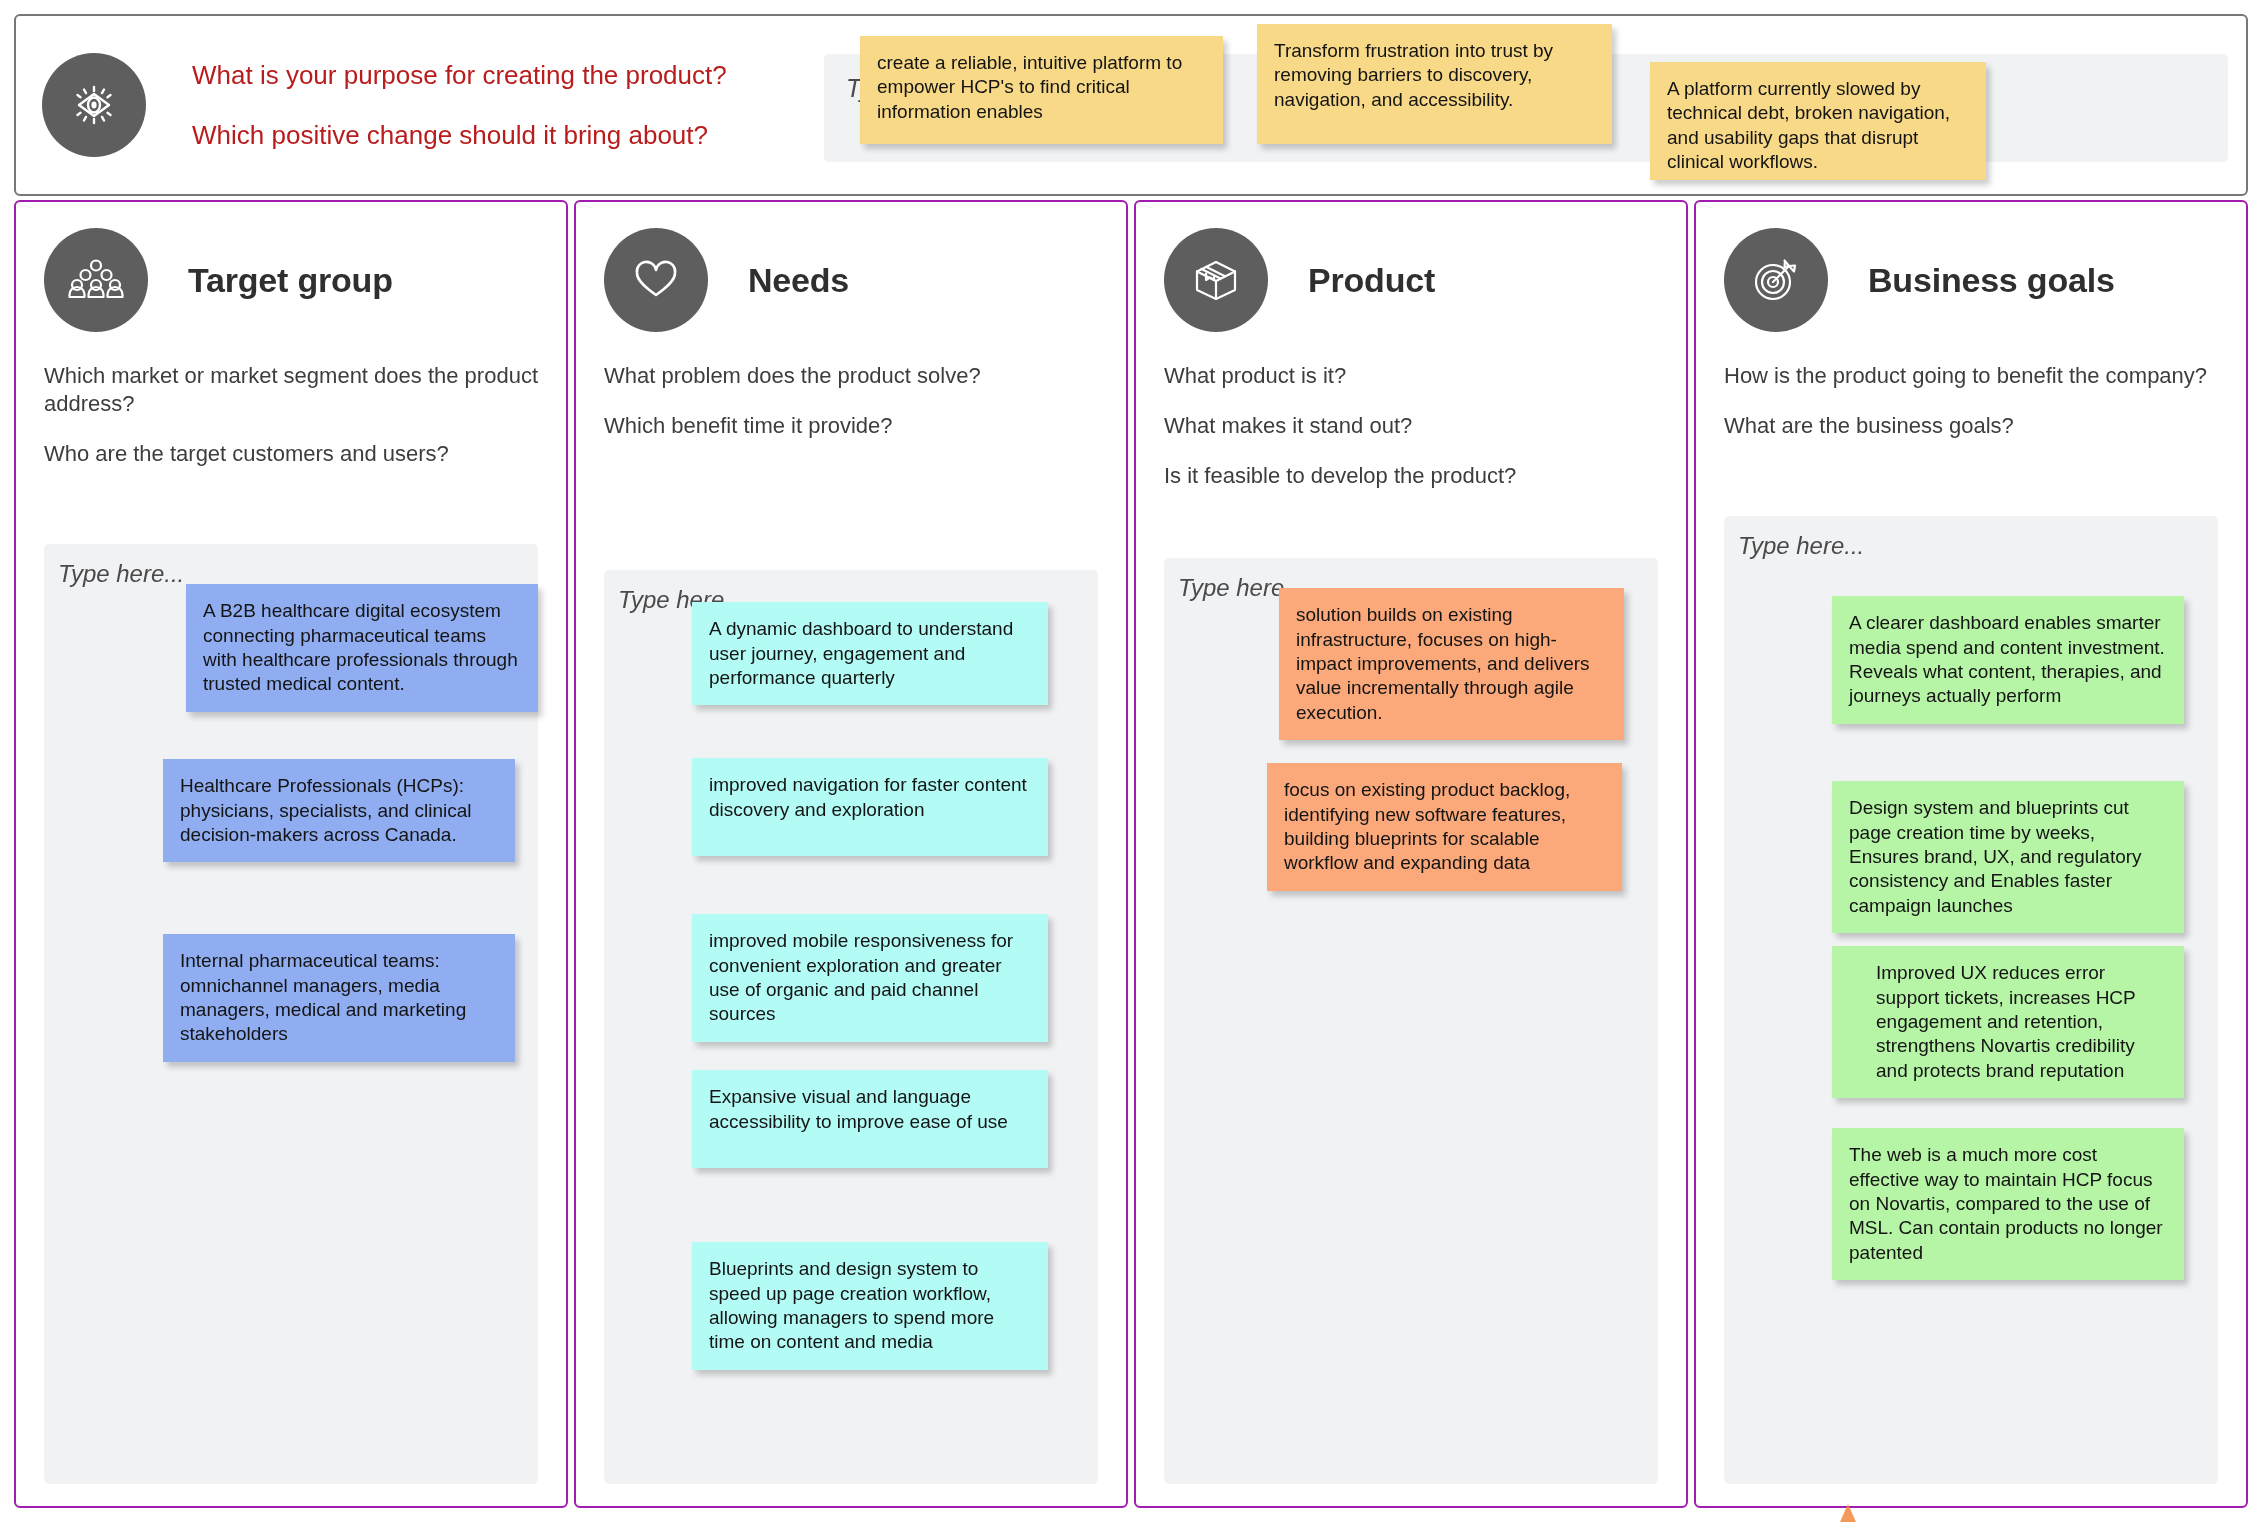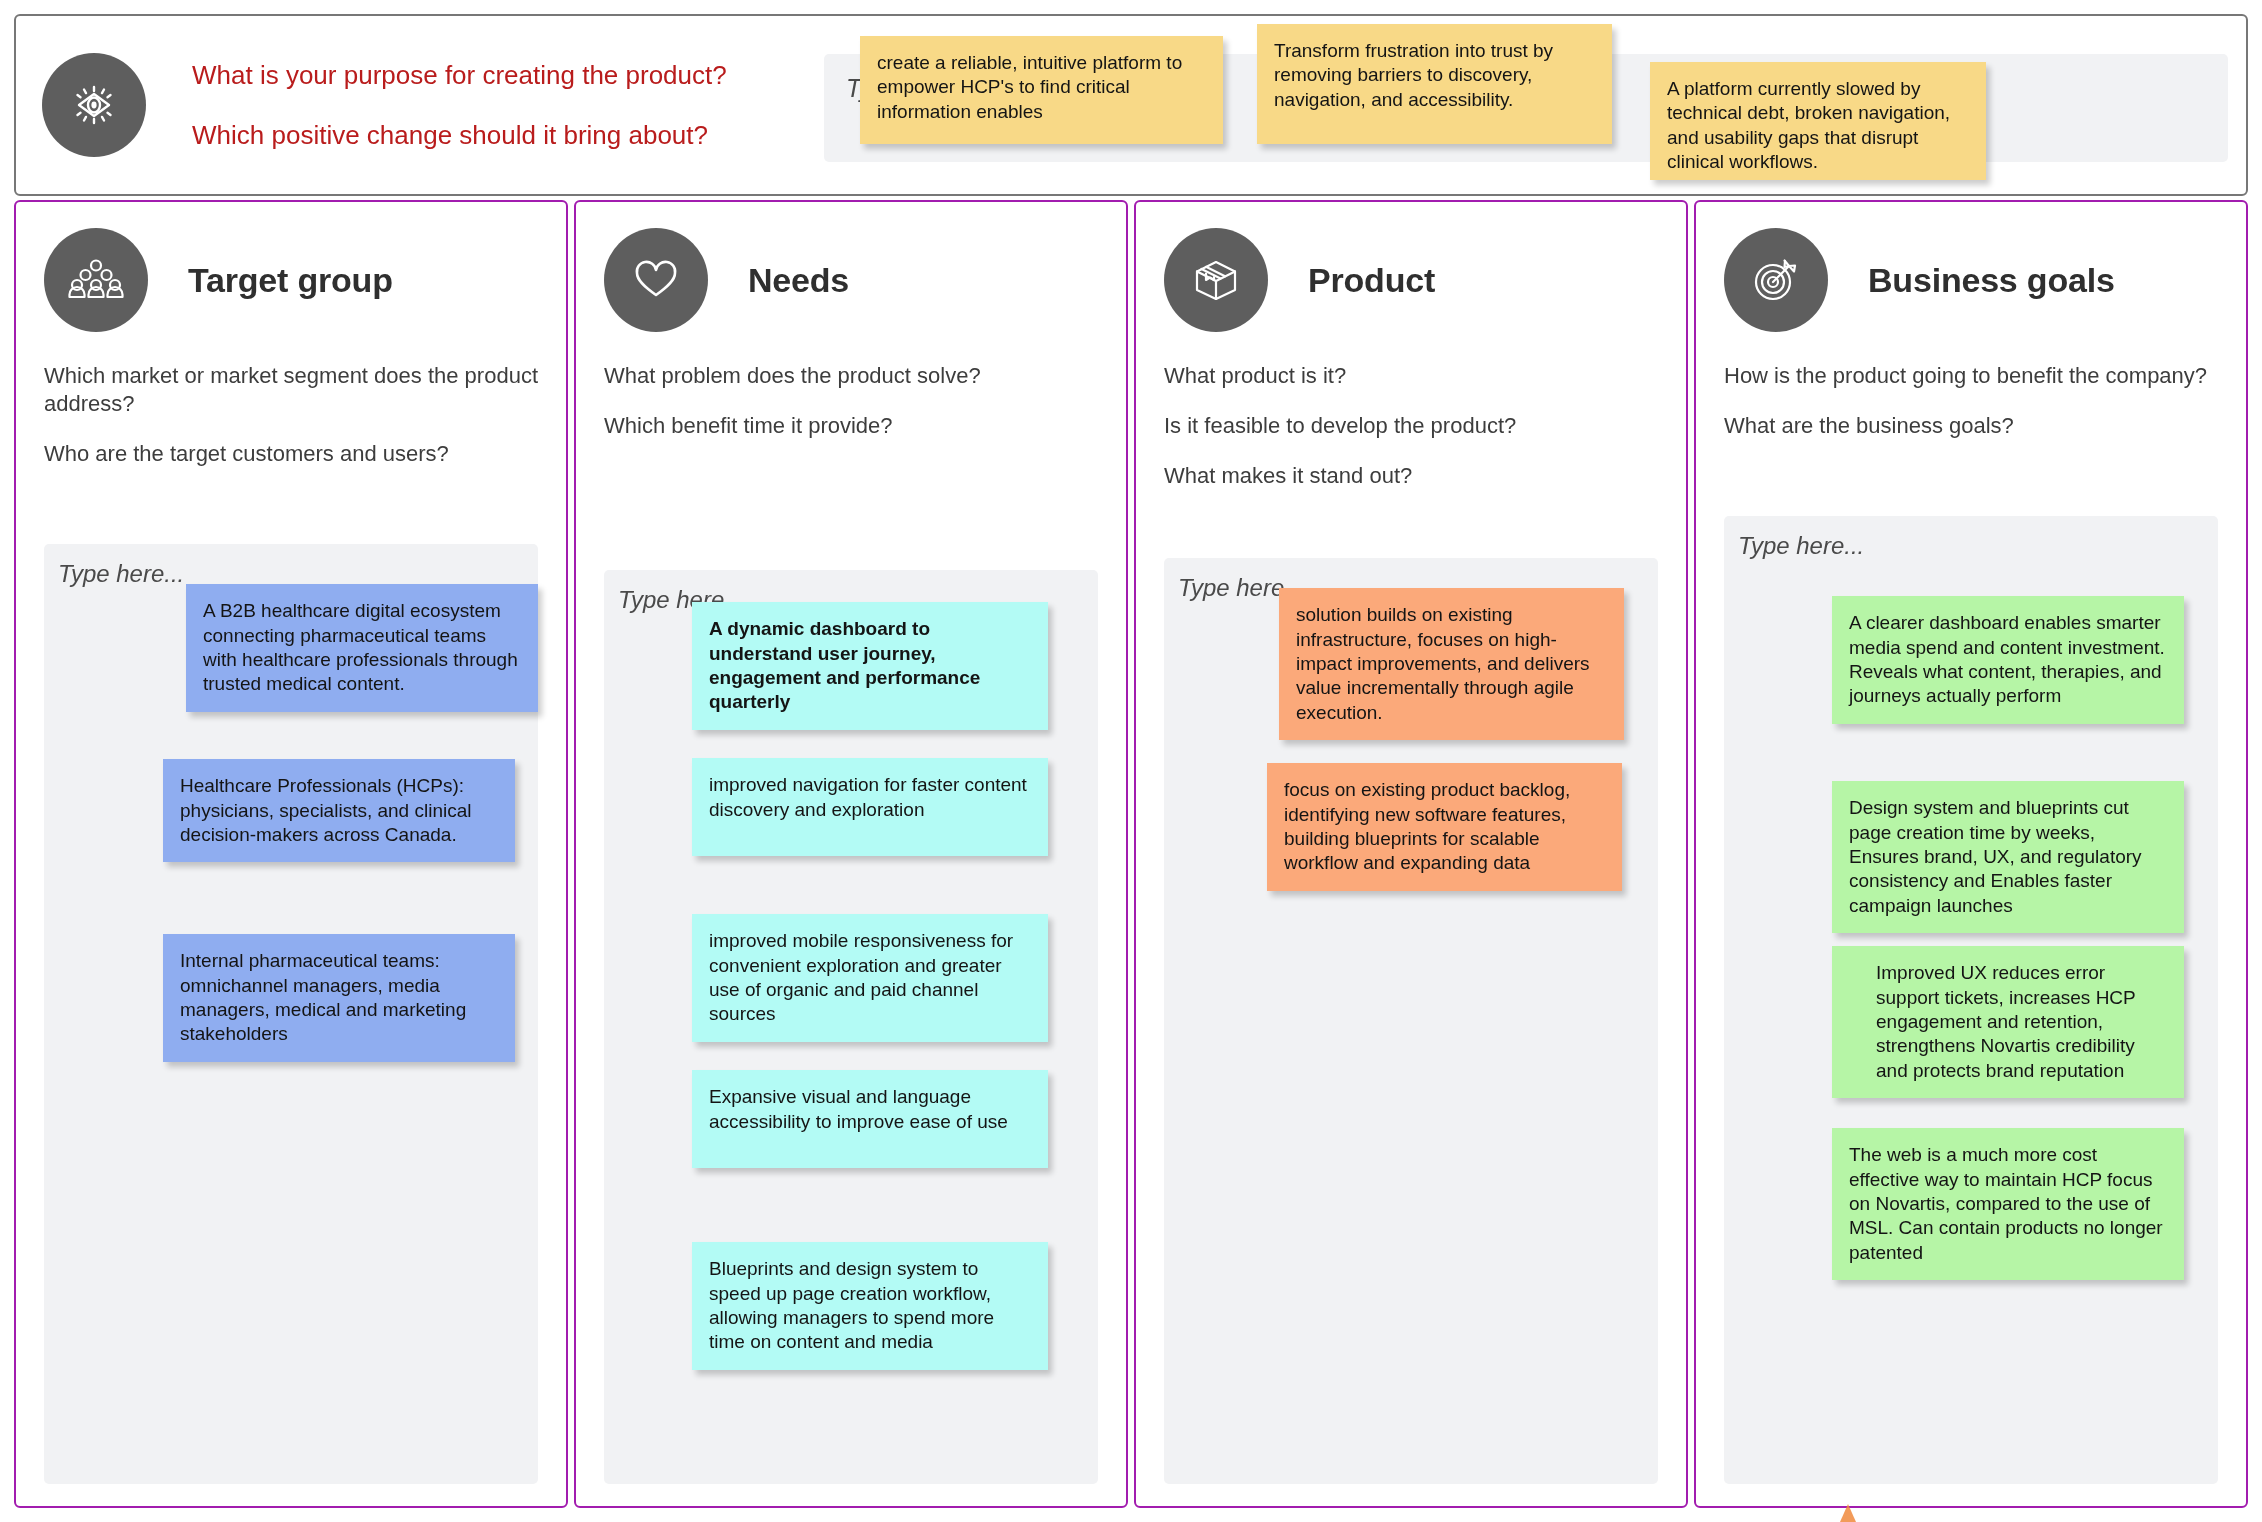--- a/index.html
+++ b/index.html
@@ -226,21 +226,21 @@
           <svg width="64" height="64" viewBox="0 0 64 64" fill="none" stroke="#ffffff" stroke-width="2.6" stroke-linecap="round" stroke-linejoin="round">
             <path d="M32 47 C20 38.5 13 32 13 25 a9.5 9.5 0 0 1 19 -3 a9.5 9.5 0 0 1 19 3 C51 32 44 38.5 32 47 Z"></path>
           </svg>
         </div>
         <div class="col-title">Needs</div>
       </div>
       <div class="col-q">What problem does the product solve?</div>
       <div class="col-q">Which benefit time it provide?</div>
       <div class="col-input" style="margin-top:108px;">
         <span class="ph">Type here...</span>
-        <div class="note cyan" style="left:88px; top:32px; width:356px; min-height:98px;font-weight:bold;">A dynamic dashboard to understand user journey, engagement and performance quarterly</div>
+        <div class="note cyan" style="left:88px; top:32px; width:356px; min-height:98px;">A dynamic dashboard to understand user journey, engagement and performance quarterly</div>
         <div class="note cyan" style="left:88px; top:188px; width:356px; min-height:98px;">improved navigation for faster content discovery and exploration</div>
         <div class="note cyan" style="left:88px; top:344px; width:356px; min-height:98px;">improved mobile responsiveness for convenient exploration and greater use of organic and paid channel sources</div>
         <div class="note cyan" style="left:88px; top:500px; width:356px; min-height:98px;">Expansive visual and language accessibility to improve ease of use</div>
         <div class="note cyan" style="left:88px; top:672px; width:356px; min-height:98px;">Blueprints and design system to speed up page creation workflow, allowing managers to spend more time on content and media</div>
       </div>
     </div>
 
     <div class="col">
       <div class="col-head">
         <div class="circle-icon">
@@ -249,22 +249,22 @@
             <path d="M13 23.5 L32 33 L51 23.5"></path>
             <path d="M32 33 L32 51"></path>
             <path d="M22 18.8 L41 28.3"></path>
             <path d="M17.5 21 L36.5 30.5"></path>
             <path d="M22 25.5 L22 32 L26 29.5 L30 32 L30 29"></path>
           </svg>
         </div>
         <div class="col-title">Product</div>
       </div>
       <div class="col-q">What product is it?</div>
+      <div class="col-q">What makes it stand out?</div>
       <div class="col-q">Is it feasible to develop the product?</div>
-      <div class="col-q">What makes it stand out?</div>
       <div class="col-input" style="margin-top:46px;">
         <span class="ph">Type here...</span>
         <div class="note orange" style="left:115px; top:30px; width:345px;">solution builds on existing infrastructure, focuses on high-impact improvements, and delivers value incrementally through agile execution.</div>
         <div class="note orange" style="left:103px; top:205px; width:355px;">focus on existing product backlog, identifying new software features, building blueprints for scalable workflow and expanding data</div>
       </div>
     </div>
 
     <div class="col">
       <div class="col-head">
         <div class="circle-icon">

